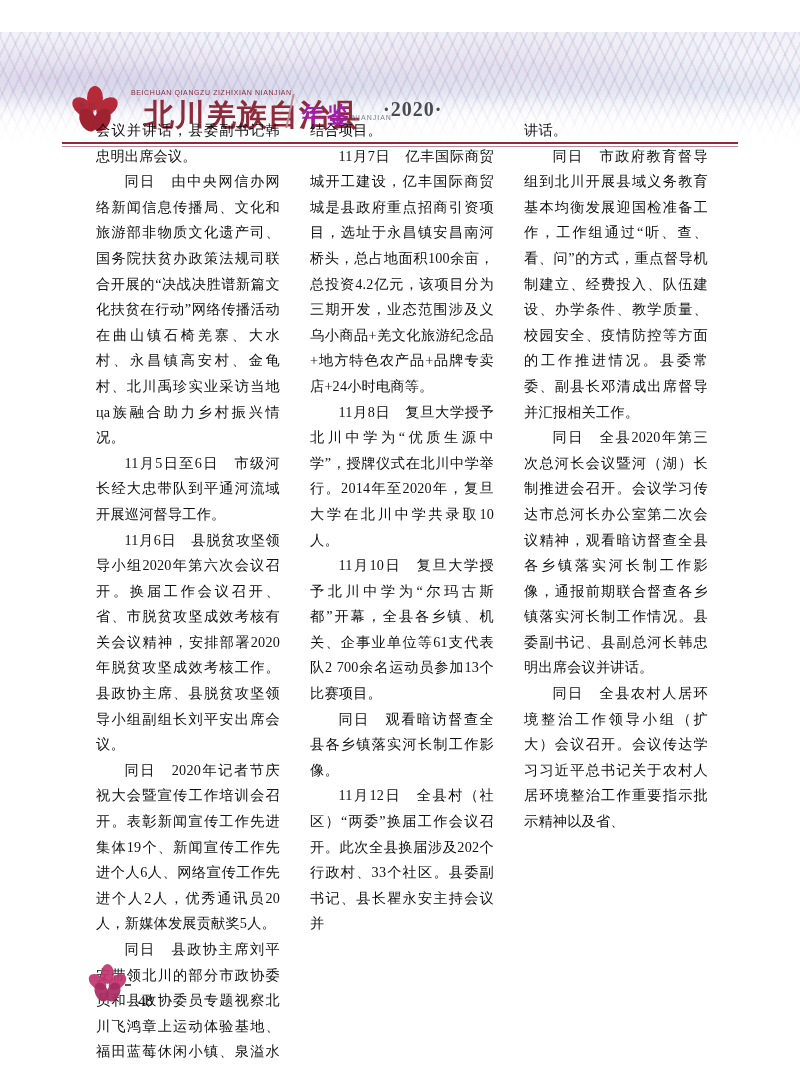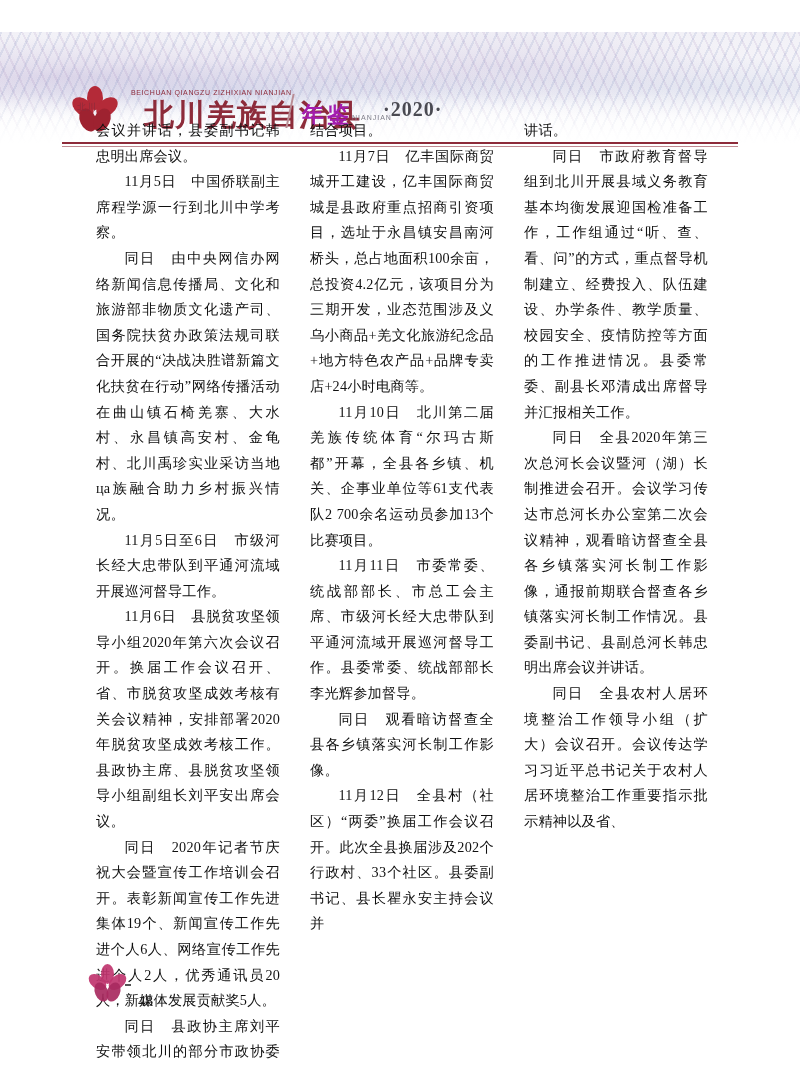--- a/index.html
+++ b/index.html
@@ -263,33 +263,32 @@
   <div class="masthead-sub-pinyin">NIANJIAN</div>
   <div class="masthead-year">·2020·</div>
 
   <div class="header-rule"></div>
   <div class="header-rule-2"></div>
 </div>
 
 <div id="page-body">
   <div class="col" id="col-1">
     <p class="para noindent">会议并讲话，县委副书记韩忠明出席会议。</p>
-    <p class="para">11月5日　中国侨联副主席程学源一行到北川中学考察。</p>
     <p class="para">同日　由中央网信办网络新闻信息传播局、文化和旅游部非物质文化遗产司、国务院扶贫办政策法规司联合开展的“决战决胜谱新篇文化扶贫在行动”网络传播活动在曲山镇石椅羌寨、大水村、永昌镇高安村、金龟村、北川禹珍实业采访当地ца族融合助力乡村振兴情况。</p>
     <p class="para">11月5日至6日　市级河长经大忠带队到平通河流域开展巡河督导工作。</p>
     <p class="para">11月6日　县脱贫攻坚领导小组2020年第六次会议召开。换届工作会议召开、省、市脱贫攻坚成效考核有关会议精神，安排部署2020年脱贫攻坚成效考核工作。县政协主席、县脱贫攻坚领导小组副组长刘平安出席会议。</p>
     <p class="para">同日　2020年记者节庆祝大会暨宣传工作培训会召开。表彰新闻宣传工作先进集体19个、新闻宣传工作先进个人6人、网络宣传工作先进个人2人，优秀通讯员20人，新媒体发展贡献奖5人。</p>
     <p class="para">同日　县政协主席刘平安带领北川的部分市政协委员和县政协委员专题视察北川飞鸿章上运动体验基地、福田蓝莓休闲小镇、泉溢水镇等东西部扶贫协作项目与乡村振兴农旅融合发展情况。</p>
   </div>
 
   <div class="col" id="col-2">
     <p class="para noindent">结合项目。</p>
     <p class="para">11月7日　亿丰国际商贸城开工建设，亿丰国际商贸城是县政府重点招商引资项目，选址于永昌镇安昌南河桥头，总占地面积100余亩，总投资4.2亿元，该项目分为三期开发，业态范围涉及义乌小商品+羌文化旅游纪念品+地方特色农产品+品牌专卖店+24小时电商等。</p>
-    <p class="para">11月10日　北川第二届羌族传统体育“尔玛古斯都”开幕，全县各乡镇、机关、企事业单位等61支代表队2 700余名运动员参加13个比赛项目。</p>
-    <p class="para">11月11日　市委常委、统战部部长、市总工会主席、市级河长经大忠带队到平通河流域开展巡河督导工作。县委常委、统战部部长李光辉参加督导。</p>
+    <p class="para">11月8日　复旦大学授予北川中学为“优质生源中学”，授牌仪式在北川中学举行。2014年至2020年，复旦大学在北川中学共录取10人。</p>
+    <p class="para">11月10日　复旦大学授予北川中学为“尔玛古斯都”开幕，全县各乡镇、机关、企事业单位等61支代表队2 700余名运动员参加13个比赛项目。</p>
     <p class="para">同日　观看暗访督查全县各乡镇落实河长制工作影像。</p>
     <p class="para">11月12日　全县村（社区）“两委”换届工作会议召开。此次全县换届涉及202个行政村、33个社区。县委副书记、县长瞿永安主持会议并</p>
   </div>
 
   <div class="col" id="col-3">
     <p class="para noindent">讲话。</p>
     <p class="para">同日　市政府教育督导组到北川开展县域义务教育基本均衡发展迎国检准备工作，工作组通过“听、查、看、问”的方式，重点督导机制建立、经费投入、队伍建设、办学条件、教学质量、校园安全、疫情防控等方面的工作推进情况。县委常委、副县长邓清成出席督导并汇报相关工作。</p>
     <p class="para">同日　全县2020年第三次总河长会议暨河（湖）长制推进会召开。会议学习传达市总河长办公室第二次会议精神，观看暗访督查全县各乡镇落实河长制工作影像，通报前期联合督查各乡镇落实河长制工作情况。县委副书记、县副总河长韩忠明出席会议并讲话。</p>
     <p class="para">同日　全县农村人居环境整治工作领导小组（扩大）会议召开。会议传达学习习近平总书记关于农村人居环境整治工作重要指示批示精神以及省、</p>
   </div>

